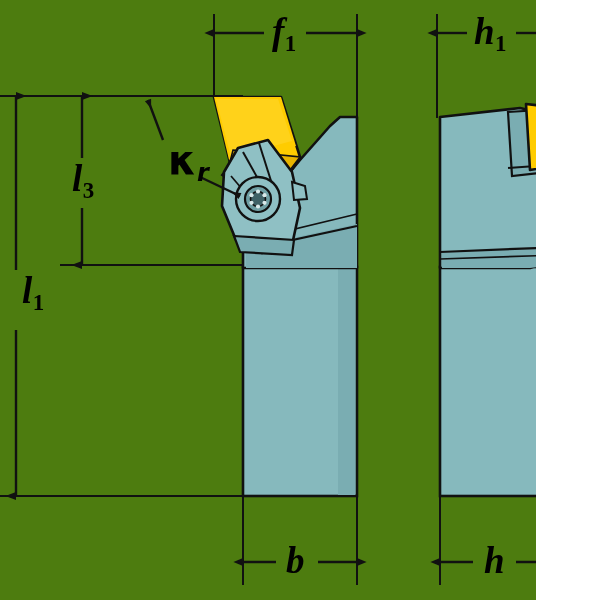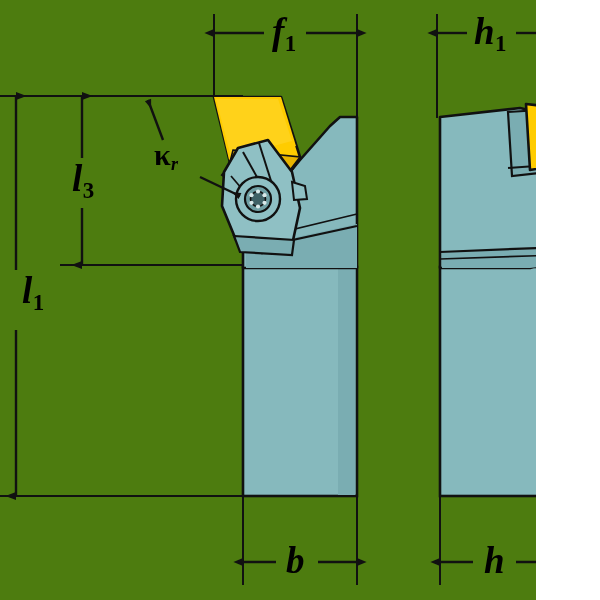--- a/index.html
+++ b/index.html
@@ -234,17 +234,17 @@
   </div>
 
   <div class="dimlbl" style="left:286px; top:542px; font-size:37px;">
     <span>b</span><span class="sub"></span>
   </div>
 
   <div class="dimlbl" style="left:484px; top:542px; font-size:37px;">
     <span>h</span><span class="sub"></span>
   </div>
 
-  <div class="dimlbl kappa" style="left:154px; top:140px; font-size:30px;font-family:Liberation Serif, serif;">
+  <div class="dimlbl kappa" style="left:168px; top:140px; font-size:40px;">
     <span>κ</span><span class="sub">r</span>
   </div>
 
 </div>
 
 </body></html>

